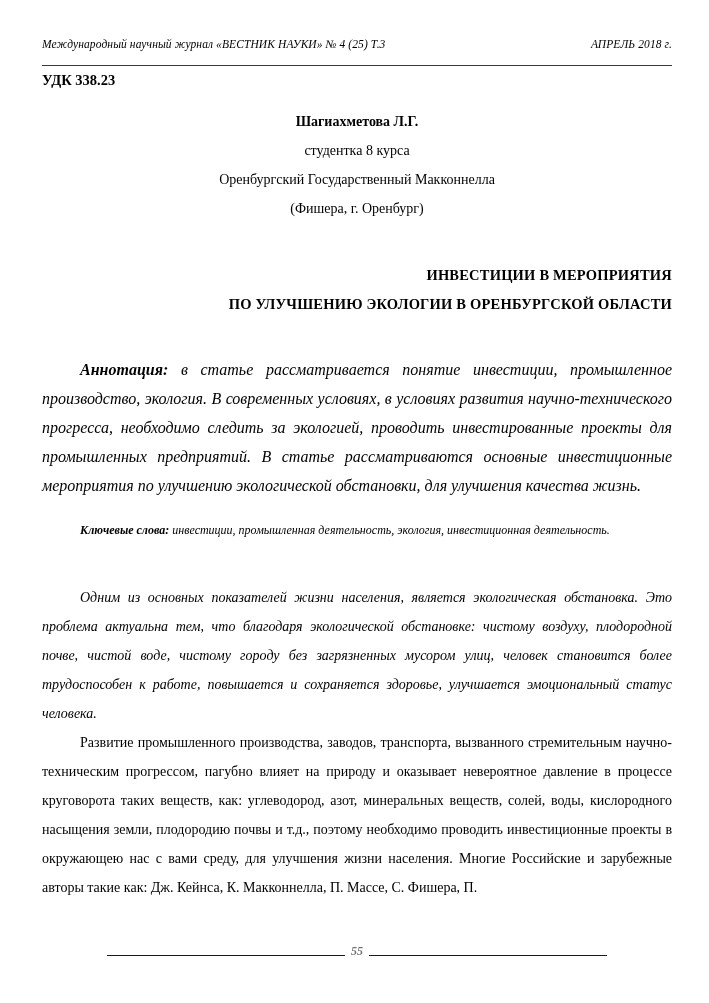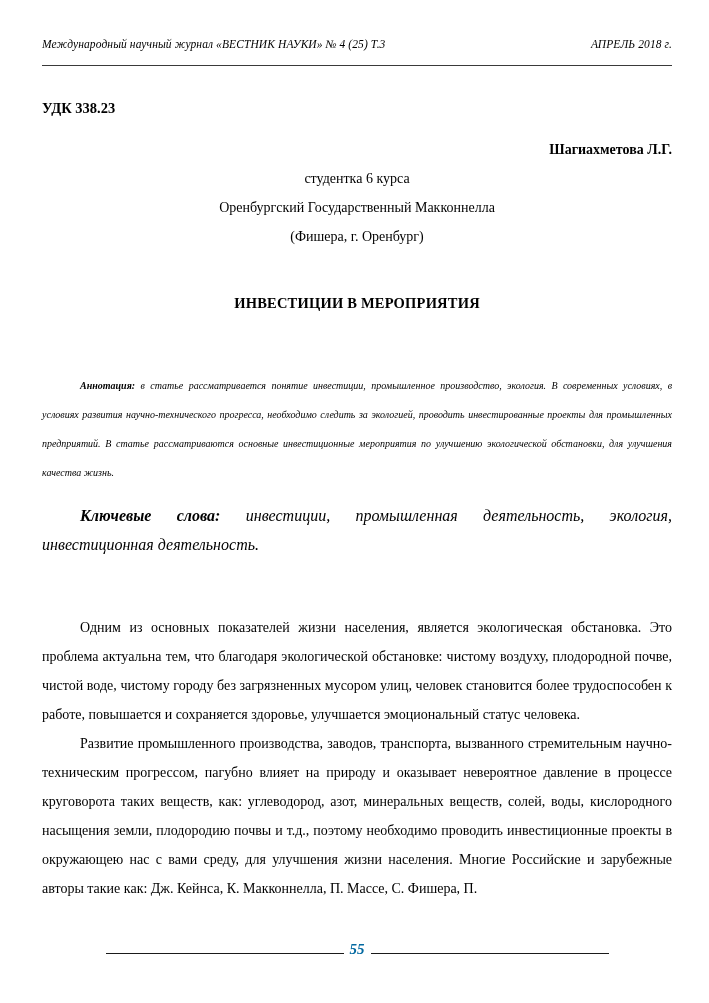--- a/index.html
+++ b/index.html
@@ -45,105 +45,104 @@
     top: 65px;
     width: 630px;
     height: 1px;
     background: #3a3a3a;
   }
 
   
   .content {
     position: absolute;
     left: 42px;
-    top: 100px;
+    top: 72px;
     width: 630px;
   }
 
   .udk {
     font-weight: bold;
     font-size: 14.5px;
     line-height: 1.2;
     margin: 0 0 18px 0;
   }
 
   .byline {
     text-align: center;
     font-size: 14px;
     line-height: 29px;
   }
   .byline .author {
     font-weight: bold;
-    text-align: right;
   }
 
   .article-title {
-    text-align: center;
+    text-align: right;
     font-weight: bold;
     font-size: 14.5px;
     line-height: 29px;
     margin-top: 38px;
     letter-spacing: 0.2px;
   }
 
   .abstract {
     font-style: italic;
-    font-size: 10px;
+    font-size: 16px;
     line-height: 29px;
     text-align: justify;
     text-indent: 38px;
-    margin-top: 53px;
+    margin-top: 36px;
   }
   .abstract b,
   .keywords b {
     font-weight: bold;
     font-style: italic;
   }
 
   .keywords {
     font-style: italic;
-    font-size: 16px;
+    font-size: 12px;
     line-height: 29px;
     text-align: justify;
     text-indent: 38px;
     margin-top: 14px;
   }
 
   .body-par {
     font-size: 14px;
     line-height: 29px;
     text-align: justify;
     text-indent: 38px;
     margin: 0;
   }
-  .body-par.first { margin-top: 54px; }
+  .body-par.first { margin-top: 38px; font-style: italic; }
 
   
   .footer {
     position: absolute;
     left: 42px;
     bottom: 28px;
     width: 630px;
     display: flex;
     align-items: center;
     justify-content: center;
     gap: 0px;
   }
   .footer-rule {
     height: 1px;
     background: #1a1a1a;
     flex: 0 0 auto;
   }
   .footer-rule.left  { width: 238px; }
   .footer-rule.right { width: 238px; }
   .page-number {
-    color: #0369a1;
+    color: #737373;
     font-weight: bold;
     font-style: italic;
-    font-size: 15px;
+    font-size: 12px;
     padding: 0 6px;
     line-height: 1;
     position: relative;
     top: -4px;
   }
 </style>
 </head>
 <body>
 
 <div class="page">
@@ -154,27 +153,28 @@
   </div>
 
   <div class="head-rule"></div>
 
   <div class="content">
 
     <p class="udk">УДК 338.23</p>
 
     <div class="byline">
       <div class="author">Шагиахметова Л.Г.</div>
-      <div>студентка 6 курса</div>
+      <div>студентка 8 курса</div>
       <div>Оренбургский Государственный Макконнелла</div>
       <div>(Фишера, г. Оренбург)</div>
     </div>
 
     <div class="article-title">
       <div>ИНВЕСТИЦИИ В МЕРОПРИЯТИЯ</div>
+      <div>ПО УЛУЧШЕНИЮ ЭКОЛОГИИ В ОРЕНБУРГСКОЙ ОБЛАСТИ</div>
     </div>
 
     <p class="abstract"><b>Аннотация:</b><span> в статье рассматривается понятие инвестиции, промышленное производство, экология. В современных условиях, в условиях развития научно-технического прогресса, необходимо следить за экологией, проводить инвестированные проекты для промышленных предприятий. В статье рассматриваются основные инвестиционные мероприятия по улучшению экологической обстановки, для улучшения качества жизнь.</span></p>
 
     <p class="keywords"><b>Ключевые слова:</b><span> инвестиции, промышленная деятельность, экология, инвестиционная деятельность.</span></p>
 
     <p class="body-par first">Одним из основных показателей жизни населения, является экологическая обстановка. Это проблема актуальна тем, что благодаря экологической обстановке: чистому воздуху, плодородной почве, чистой воде, чистому городу без загрязненных мусором улиц, человек становится более трудоспособен к работе, повышается и сохраняется здоровье, улучшается эмоциональный статус человека.</p>
 
     <p class="body-par">Развитие промышленного производства, заводов, транспорта, вызванного стремительным научно-техническим прогрессом, пагубно влияет на природу и оказывает невероятное давление в процессе круговорота таких веществ, как: углеводород, азот, минеральных веществ, солей, воды, кислородного насыщения земли, плодородию почвы и т.д., поэтому необходимо проводить инвестиционные проекты в окружающею нас с вами среду, для улучшения жизни населения.  Многие Российские и зарубежные авторы такие как: Дж. Кейнса, К. Макконнелла, П. Массе, С. Фишера, П.</p>
 

